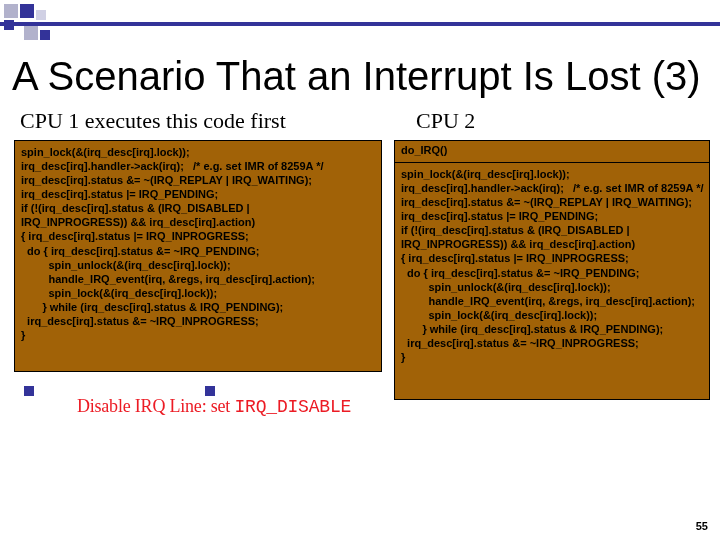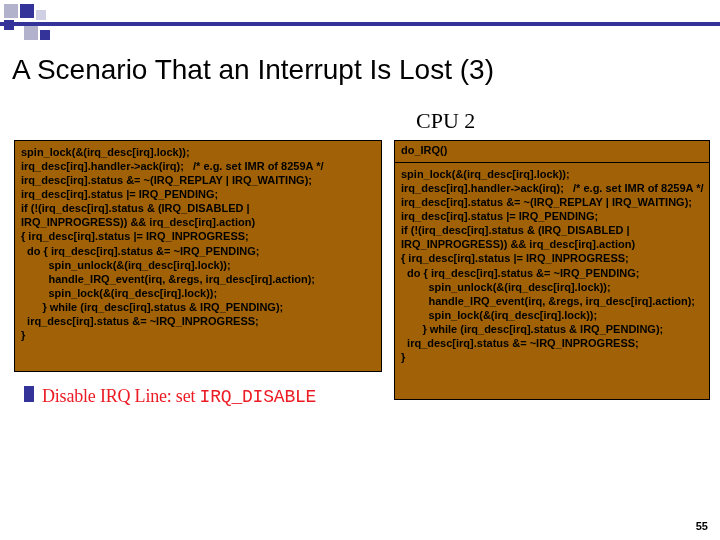--- a/index.html
+++ b/index.html
@@ -18,21 +18,21 @@
   .sq { position: absolute; }
   .sq.a { left: 4px;  top: 4px;  width: 14px; height: 14px; background: #b2b2cc; }
   .sq.b { left: 20px; top: 4px;  width: 14px; height: 14px; background: #333399; }
   .sq.c { left: 36px; top: 10px; width: 10px; height: 10px; background: #d0d0e4; }
   .sq.d { left: 4px;  top: 20px; width: 10px; height: 10px; background: #333399; }
   .sq.e { left: 24px; top: 26px; width: 14px; height: 14px; background: #b2b2cc; }
   .sq.f { left: 40px; top: 30px; width: 10px; height: 10px; background: #333399; }
 
   .title {
     position: absolute; left: 12px; top: 54px; width: 700px;
-    font-size: 28px; font-weight: 400; color: #000;
+    font-size: 40px; font-weight: 400; color: #000;
     font-family: Arial, sans-serif;
   }
 
   .subh {
     position: absolute; font-family: "Times New Roman", serif;
     font-size: 22px; color: #000;
   }
   .subh.left  { left: 20px;  top: 108px; }
   .subh.right { left: 416px; top: 108px; }
 
@@ -72,20 +72,21 @@
     <div class="sq a"></div>
     <div class="sq b"></div>
     <div class="sq c"></div>
     <div class="sq d"></div>
     <div class="sq e"></div>
     <div class="sq f"></div>
   </div>
 
   <div class="title">A Scenario That an Interrupt Is Lost (3)</div>
 
+  <div class="subh left">CPU 1 executes this code first</div>
   <div class="subh right">CPU 2</div>
 
   <div class="codebox cb-left">spin_lock(&amp;(irq_desc[irq].lock));
 irq_desc[irq].handler-&gt;ack(irq);   /* e.g. set IMR of 8259A */
 irq_desc[irq].status &amp;= ~(IRQ_REPLAY | IRQ_WAITING);
 irq_desc[irq].status |= IRQ_PENDING;
 if (!(irq_desc[irq].status &amp; (IRQ_DISABLED |
 IRQ_INPROGRESS)) &amp;&amp; irq_desc[irq].action)
 { irq_desc[irq].status |= IRQ_INPROGRESS;
   do { irq_desc[irq].status &amp;= ~IRQ_PENDING;
@@ -108,21 +109,21 @@
          spin_unlock(&amp;(irq_desc[irq].lock));
          handle_IRQ_event(irq, &amp;regs, irq_desc[irq].action);
          spin_lock(&amp;(irq_desc[irq].lock));
        } while (irq_desc[irq].status &amp; IRQ_PENDING);
   irq_desc[irq].status &amp;= ~IRQ_INPROGRESS;
 }</div>
 
   <div class="bullet-row one" style="top:386px;">
     <div class="bullet-sq"></div>
   </div>
-  <div class="bullet-row one" style="top:386px;">
+  <div class="bullet-row one" style="top:386px;flex-direction:column;">
     <div class="bullet-sq"></div>
     <span class="bullet-text">
       <span>Disable IRQ Line: set </span><span class="mono">IRQ_DISABLE</span>
     </span>
   </div>
 
   <div class="pagenum">55</div>
 
 </div>
 

